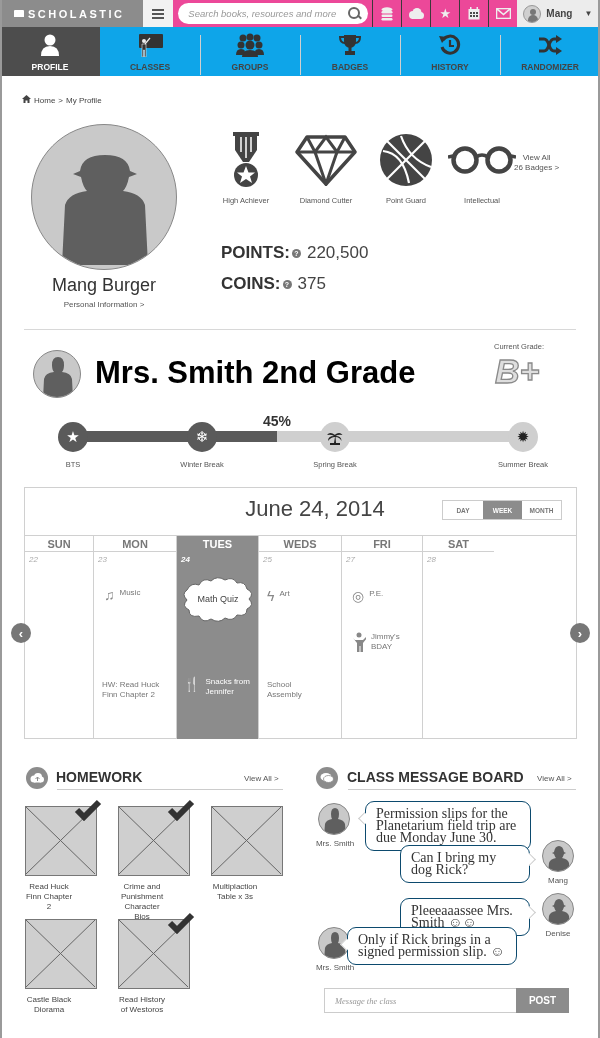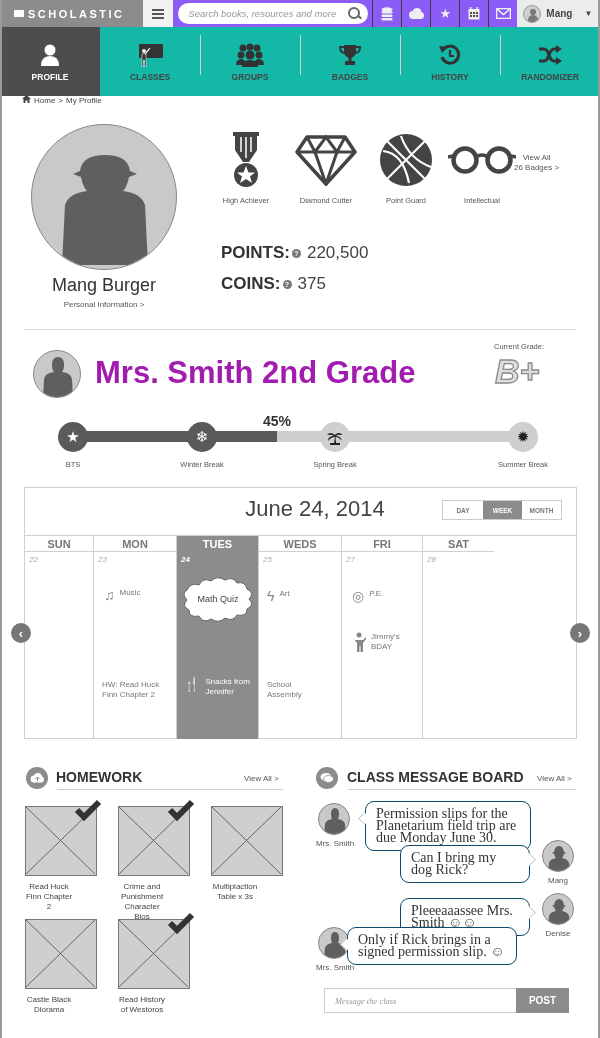--- a/index.html
+++ b/index.html
@@ -1,40 +1,40 @@
 <!DOCTYPE html>
 <html><head>
 <meta charset="utf-8">
 <style>
   * { box-sizing: border-box; margin: 0; padding: 0; }
   body { width: 600px; height: 1038px; background: #fff; font-family: "Liberation Sans", sans-serif; color: #333; position: relative; overflow: hidden; }
   .page-border { position: absolute; left: 0; top: 0; width: 600px; height: 1038px; border-left: 2px solid #9a9a9a; border-right: 2px solid #9a9a9a; pointer-events: none; }
 
   
-  .topbar { position: absolute; left: 0; top: 0; width: 600px; height: 27px; background: #8b5cf6; display: flex; }
+  .topbar { position: absolute; left: 0; top: 0; width: 600px; height: 27px; background: #ec4899; display: flex; }
   .logo { width: 144px; height: 27px; background: #8c8c8c; color: #fff; font-weight: bold; font-size: 11px; letter-spacing: 2.5px; display: flex; align-items: center; padding-left: 14px; }
   .logo .book { display: inline-block; width: 10px; height: 7px; background: #fff; margin-right: 4px; border-radius: 1px 1px 0 0; }
   .hamburger { width: 30px; height: 27px; background: #f2f2f2; display: flex; flex-direction: column; justify-content: center; align-items: center; gap: 2px; }
   .hamburger span { display: block; width: 12px; height: 2px; background: #555; }
   .search { margin: 3px 4px 0 5px; width: 190px; height: 21px; background: #fff; border-radius: 11px; display: flex; align-items: center; padding: 0 6px 0 10px; }
   .search input { border: none; outline: none; font-style: italic; font-size: 9.5px; color: #999; width: 162px; background: transparent; font-family: "Liberation Sans", sans-serif; }
   .search input::placeholder { color: #999; }
   .search-icon { width: 14px; height: 14px; position: relative; }
   .search-icon::before { content: ""; position: absolute; left: 0; top: 0; width: 8px; height: 8px; border: 2px solid #666; border-radius: 50%; }
   .search-icon::after { content: ""; position: absolute; left: 9px; top: 9px; width: 5px; height: 2px; background: #666; transform: rotate(45deg); }
   .top-icons { display: flex; height: 27px; }
   .top-icon { width: 29px; height: 27px; display: flex; align-items: center; justify-content: center; color: #eee; font-size: 13px; border-left: 1px solid #3a3a3a; }
   .user { width: 83px; height: 27px; background: #ececec; display: flex; align-items: center; padding-left: 6px; font-size: 10px; font-weight: bold; color: #444; }
   .user .av { width: 18px; height: 18px; border-radius: 50%; background: #cfcfcf; border: 1px solid #999; margin-right: 5px; position: relative; overflow: hidden; }
   .user .av::after { content: ""; position: absolute; left: 4px; top: 9px; width: 10px; height: 10px; border-radius: 50% 50% 0 0; background: #777; }
   .user .av::before { content: ""; position: absolute; left: 6px; top: 3px; width: 6px; height: 6px; border-radius: 50%; background: #777; }
   .user .caret { margin-left: 12px; font-size: 8px; }
 
   
-  .nav { position: absolute; left: 0; top: 27px; width: 600px; height: 69px; background: #14b8a6; display: flex; }
+  .nav { position: absolute; left: 0; top: 27px; width: 600px; height: 49px; background: #0ea5e9; display: flex; }
   .nav-item { flex: 1; display: flex; flex-direction: column; align-items: center; justify-content: center; position: relative; font-size: 8.5px; font-weight: bold; color: #444; }
   .nav-item + .nav-item::before { content: ""; position: absolute; left: 0; top: 8px; height: 40px; width: 1px; background: #cfcfcf; }
   .nav-item.active { background: #4d4d4d; color: #fff; }
   .nav-item.active::before, .nav-item.active + .nav-item::before { display: none; }
   .nav-icon { height: 26px; display: flex; align-items: center; justify-content: center; margin-bottom: 4px; }
 
   
   .breadcrumb { position: absolute; left: 22px; top: 95px; font-size: 8px; color: #444; display: flex; align-items: center; gap: 3px; }
 
   
@@ -50,21 +50,21 @@
 
   .stat { position: absolute; left: 221px; font-size: 17px; display: flex; align-items: center; }
   .stat .k { font-weight: bold; color: #333; }
   .stat .q { width: 9px; height: 9px; border-radius: 50%; background: #777; color: #fff; font-size: 7px; display: inline-flex; align-items: center; justify-content: center; margin: 0 6px 0 2px; font-weight: bold; }
   .stat .v { color: #444; }
 
   .divider { position: absolute; left: 24px; top: 329px; width: 552px; height: 1px; background: #d8d8d8; }
 
   
   .class-av { position: absolute; left: 33px; top: 350px; width: 48px; height: 48px; border-radius: 50%; background: #c9c9c9; border: 1.5px solid #888; overflow: hidden; }
-  .class-title { position: absolute; left: 95px; top: 355px; font-size: 31px; font-weight: bold; color: #a21caf; }
+  .class-title { position: absolute; left: 95px; top: 355px; font-size: 31px; font-weight: bold; color: #000000; }
   .grade-lbl { position: absolute; left: 494px; top: 342px; font-size: 7.5px; color: #555; }
   .grade { position: absolute; left: 495px; top: 352px; font-size: 34px; font-weight: bold; font-style: italic; color: #dedede; -webkit-text-stroke: 1.3px #8a8a8a; }
 
   .progress-track { position: absolute; left: 73px; top: 431px; width: 450px; height: 11px; background: #cfcfcf; }
   .progress-fill { position: absolute; left: 73px; top: 431px; height: 11px; background: #5a5a5a; }
   .progress-pct { position: absolute; left: 263px; top: 413px; font-size: 14px; font-weight: bold; color: #333; }
   .milestone { position: absolute; top: 422px; width: 30px; height: 30px; border-radius: 50%; display: flex; align-items: center; justify-content: center; font-size: 15px; }
   .milestone.done { background: #5a5a5a; color: #fff; }
   .milestone.todo { background: #cfcfcf; color: #222; }
   .ms-lbl { position: absolute; top: 460px; font-size: 7.5px; color: #555; width: 80px; text-align: center; }

